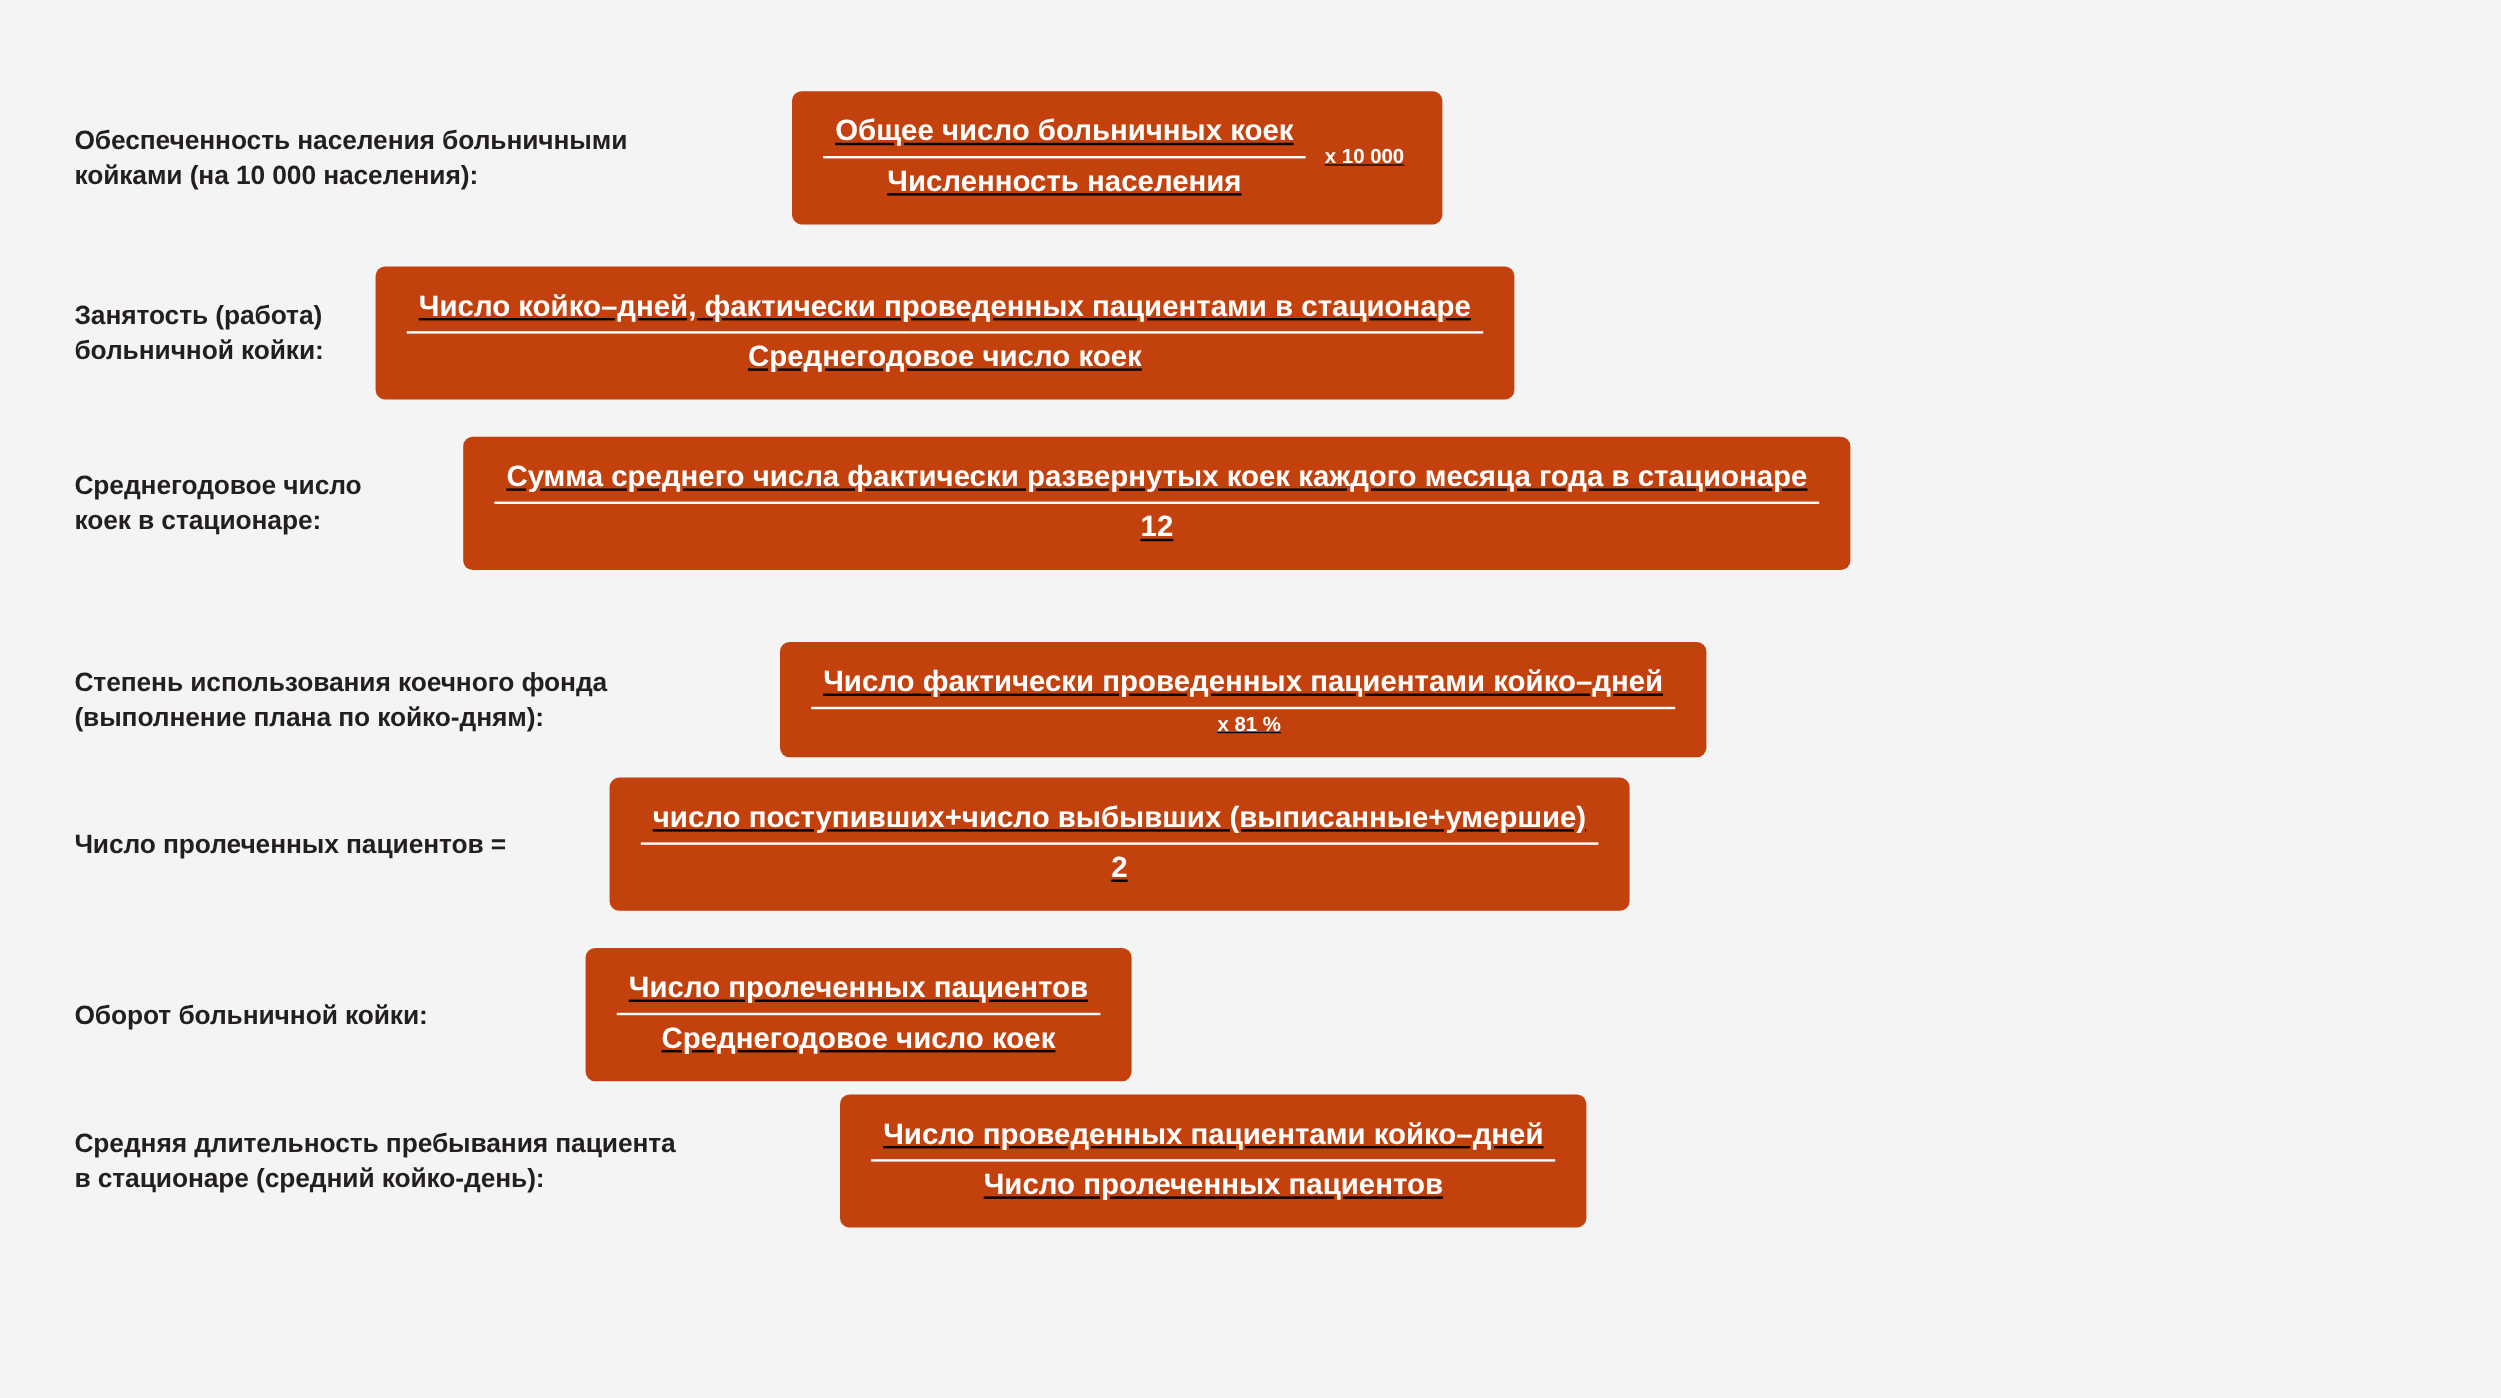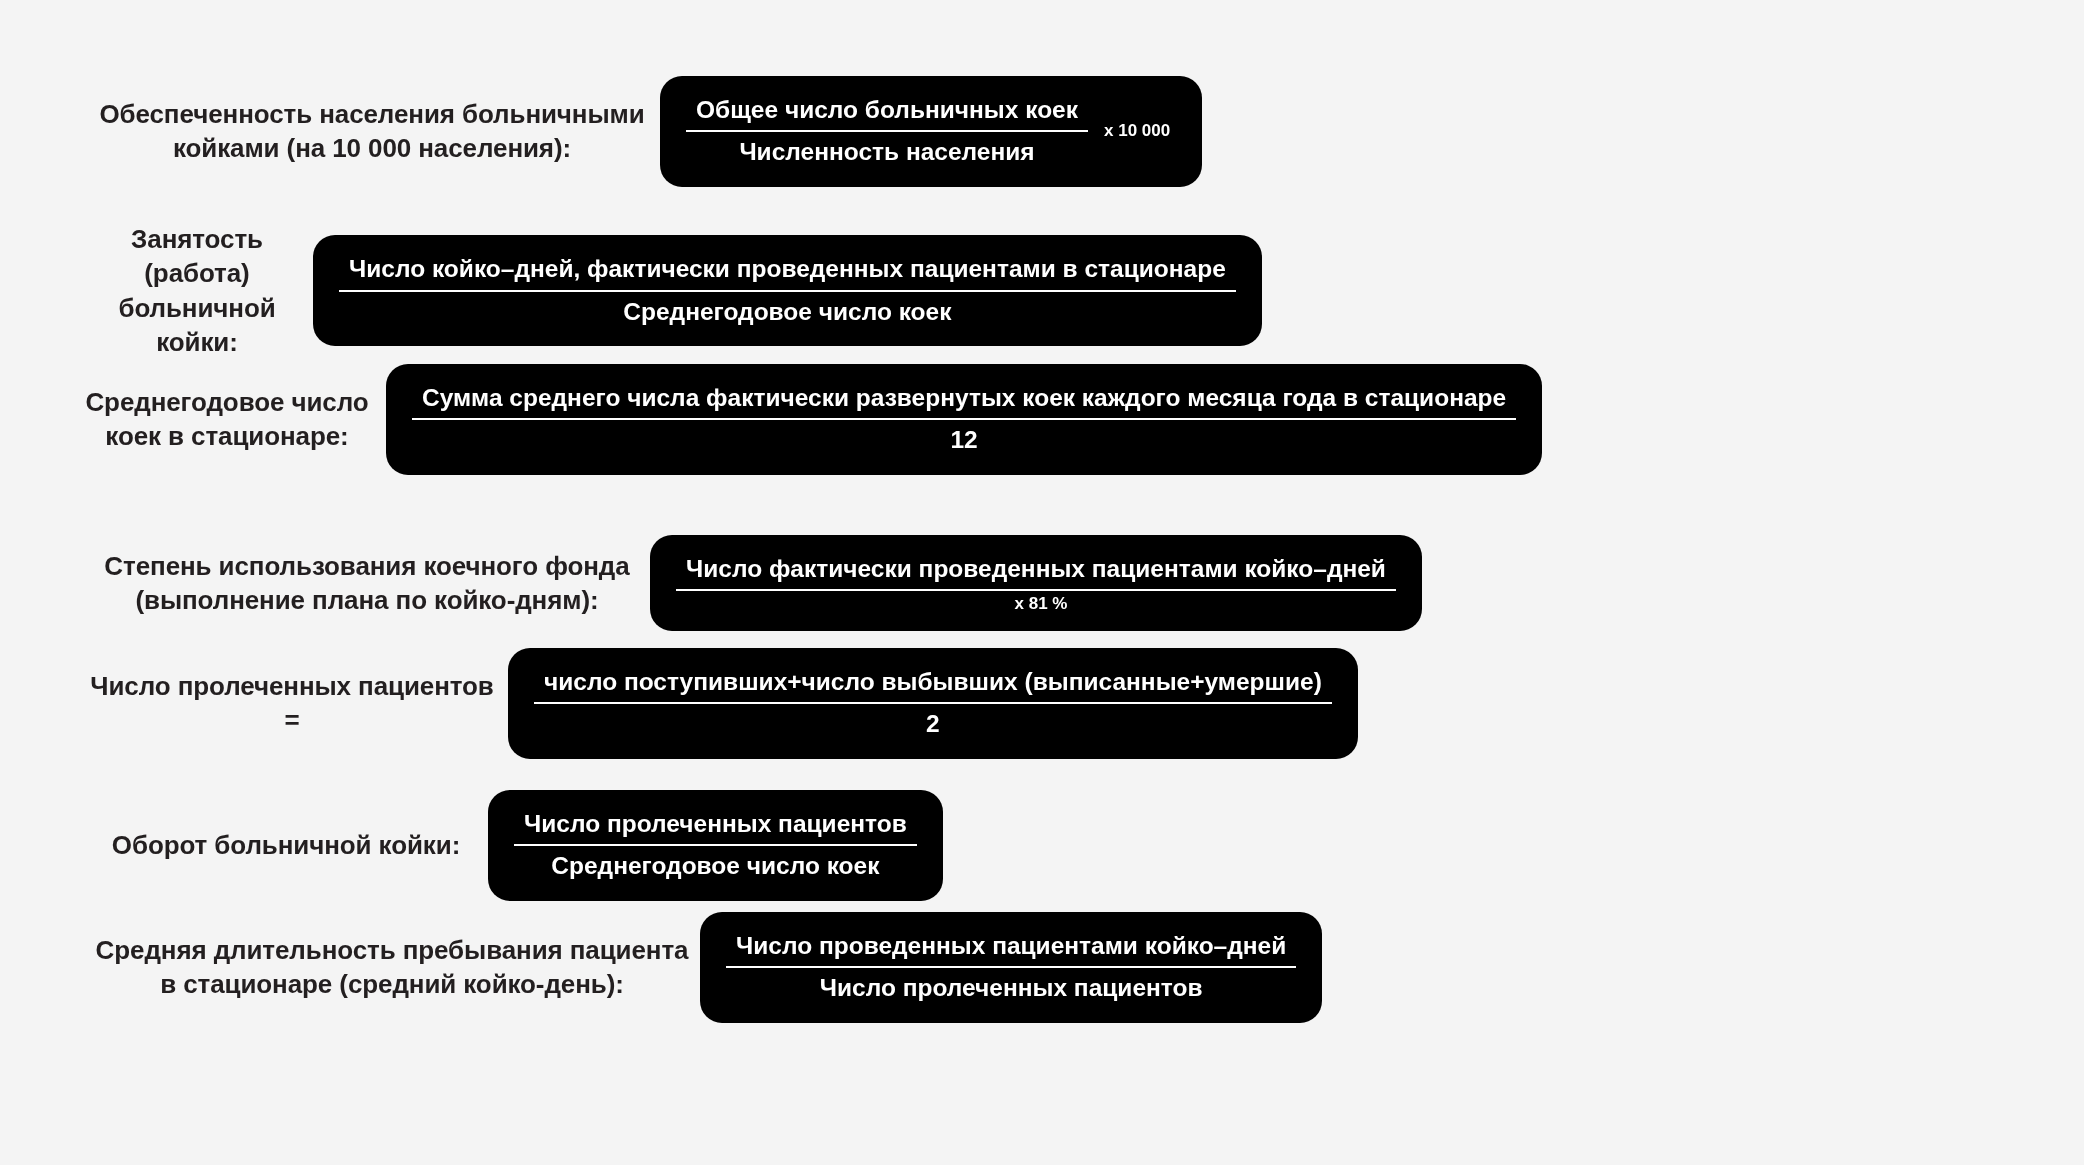--- a/index.html
+++ b/index.html
@@ -26,33 +26,33 @@
     position: absolute;
     display: flex;
     align-items: center;
     left: 0;
     width: 2084px;
   }
 
   .label {
     color: #231f20;
     font-weight: bold;
-    font-size: 26px;
+    font-size: 22px;
     line-height: 1.32;
     letter-spacing: -0.1px;
     white-space: pre-line;
-    text-align: center;
+    text-align: left;
     flex: 0 0 auto;
-    padding-left: 84px;
+    padding-left: 62px;
     box-sizing: border-box;
   }
 
   .formula {
-    background: #000000;
-    border-radius: 22px;
+    background: #c2410c;
+    border-radius: 8px;
     display: inline-flex;
     align-items: center;
     box-sizing: border-box;
     padding: 17px 26px;
     text-decoration: underline;
   }
 
   .frac {
     display: flex;
     flex-direction: column;

